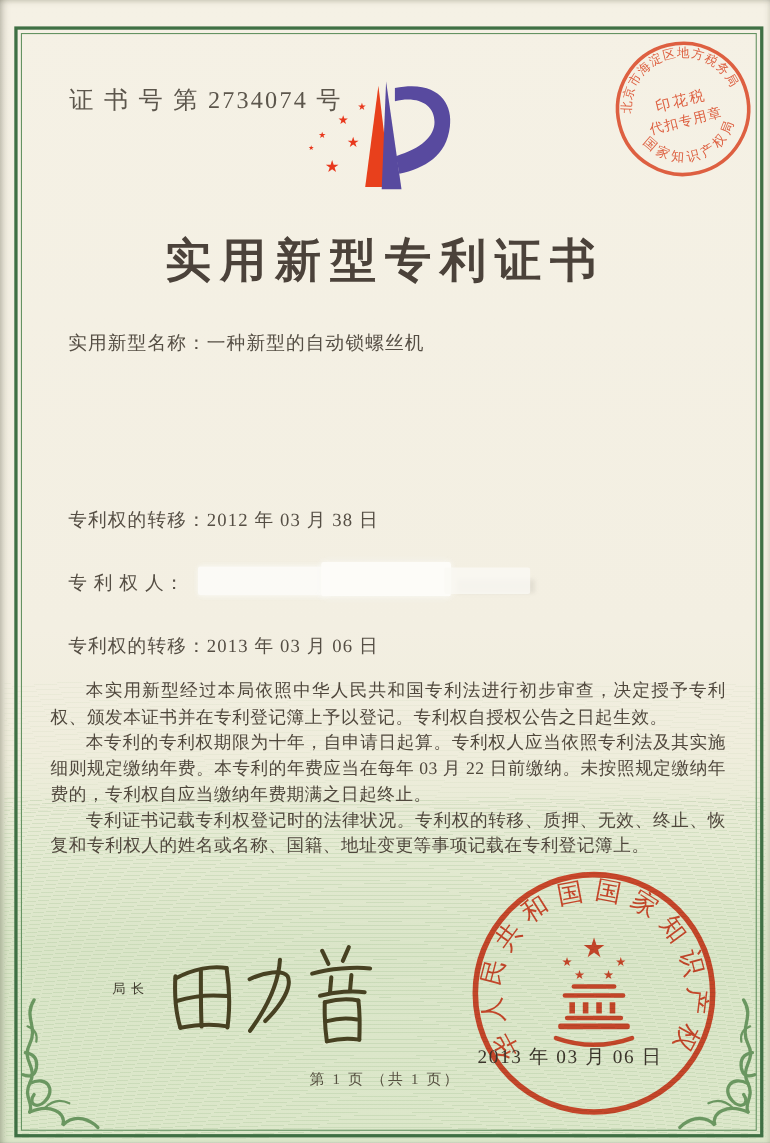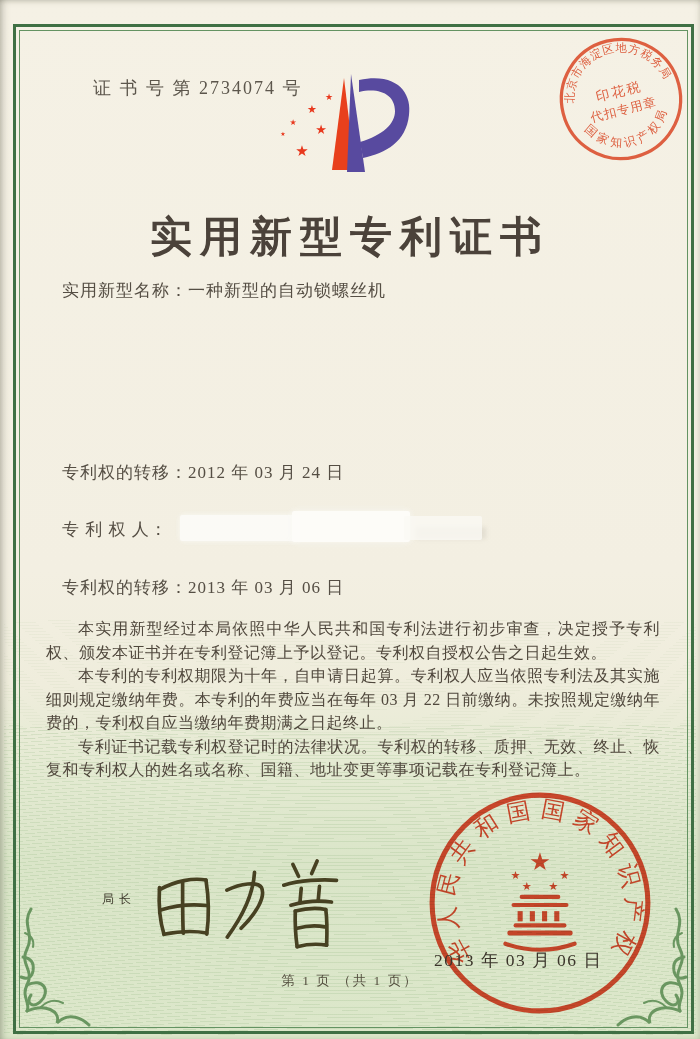--- a/index.html
+++ b/index.html
@@ -14,26 +14,26 @@
     background:repeating-radial-gradient(140% 120% at 50% 225%, rgba(110,160,95,.18) 0 2px, transparent 2px 9px);
     opacity:.85;pointer-events:none;
   }
   .waves-top{
     position:absolute;left:4px;right:4px;top:620px;height:120px;
     background:repeating-radial-gradient(160% 140% at 50% 420%, rgba(140,170,120,.07) 0 2px, transparent 2px 10px);
     pointer-events:none;
   }
   .frame{position:absolute;left:13px;top:24px;right:6px;bottom:5px;border:3px solid #3f7044;}
   .frame-inner{position:absolute;inset:3px;border:1.5px solid #649362;}
-  .cert-no{position:absolute;left:63px;top:76px;font-size:18px;letter-spacing:2px;color:#5c564c;margin-left:30px;}
+  .cert-no{position:absolute;left:63px;top:76px;font-size:22px;letter-spacing:2px;color:#5c564c;}
   .tax-stamp{position:absolute;left:556px;top:34px;width:130px;height:130px;transform:rotate(-14deg);mix-blend-mode:multiply;opacity:.88;}
   .logo{position:absolute;left:258px;top:72px;width:185px;height:118px;}
   .title{position:absolute;left:0;right:0;top:183px;text-align:center;font-size:42px;font-weight:700;letter-spacing:8px;color:#4b423a;margin-top:26px;}
   .field{position:absolute;left:62px;font-size:17px;color:#554e44;letter-spacing:1px;white-space:nowrap;}
-  .f0{top:279px}.f1{top:351px}.f2{top:406px}.f3{top:461px}.f4{top:518px}.f5{top:576px}
+  .f0{top:300px}.f1{top:351px}.f2{top:406px}.f3{top:461px}.f4{top:518px}.f5{top:576px}
   .body-text{position:absolute;left:46px;width:614px;top:617px;font-size:16px;line-height:23.5px;color:#50483d;text-align:justify;letter-spacing:.5px;}
   .body-text p{margin:0;text-indent:2em;}
   .redaction{position:absolute;left:180px;top:511px;width:302px;height:34px;}
   .redaction .b1{position:absolute;left:0;top:4px;width:120px;height:26px;background:rgba(252,251,247,.92);border-radius:2px;box-shadow:0 0 5px rgba(250,250,246,.9);}
   .redaction .b2{position:absolute;left:112px;top:0;width:118px;height:31px;background:rgba(253,252,249,.95);border-radius:2px;box-shadow:0 0 6px rgba(250,250,246,.9);}
   .redaction .b3{position:absolute;left:224px;top:5px;width:78px;height:24px;background:rgba(250,249,244,.8);border-radius:2px;}
   .redaction .smudge{position:absolute;left:236px;top:16px;width:70px;height:12px;background:rgba(150,145,135,.18);filter:blur(2px);}
   .flourish{position:absolute;bottom:10px;width:74px;height:122px;color:#57894f;}
   .fl-left{left:17px;}
   .fl-right{right:10px;transform:scaleX(-1);}
@@ -109,21 +109,21 @@
     <text font-size="11" fill="#e4502e" letter-spacing="3">
       <textPath href="#arcBottom" startOffset="50%" text-anchor="middle">国家知识产权局</textPath>
     </text>
     <text x="60" y="57" font-size="12.5" fill="#e4502e" text-anchor="middle" letter-spacing="2">印花税</text>
     <text x="60" y="74" font-size="11.5" fill="#e4502e" text-anchor="middle" letter-spacing="1">代扣专用章</text>
   </svg>
 
   <div class="title">实用新型专利证书</div>
 
   <div class="field f0"><span>实用新型名称：</span><span>一种新型的自动锁螺丝机</span></div>
-  <div class="field f3"><span>专利权的转移：</span><span>2012 年 03 月 24 日</span></div>
+  <div class="field f3"><span>专利权的转移：</span><span>2012 年 03 月 38 日</span></div>
   <div class="field f4"><span>专 利 权 人：</span><span></span></div>
   <div class="field f5"><span>专利权的转移：</span><span>2013 年 03 月 06 日</span></div>
 
   <div class="redaction">
     <div class="smudge"></div>
     <div class="b1"></div>
     <div class="b2"></div>
     <div class="b3"></div>
   </div>
 

